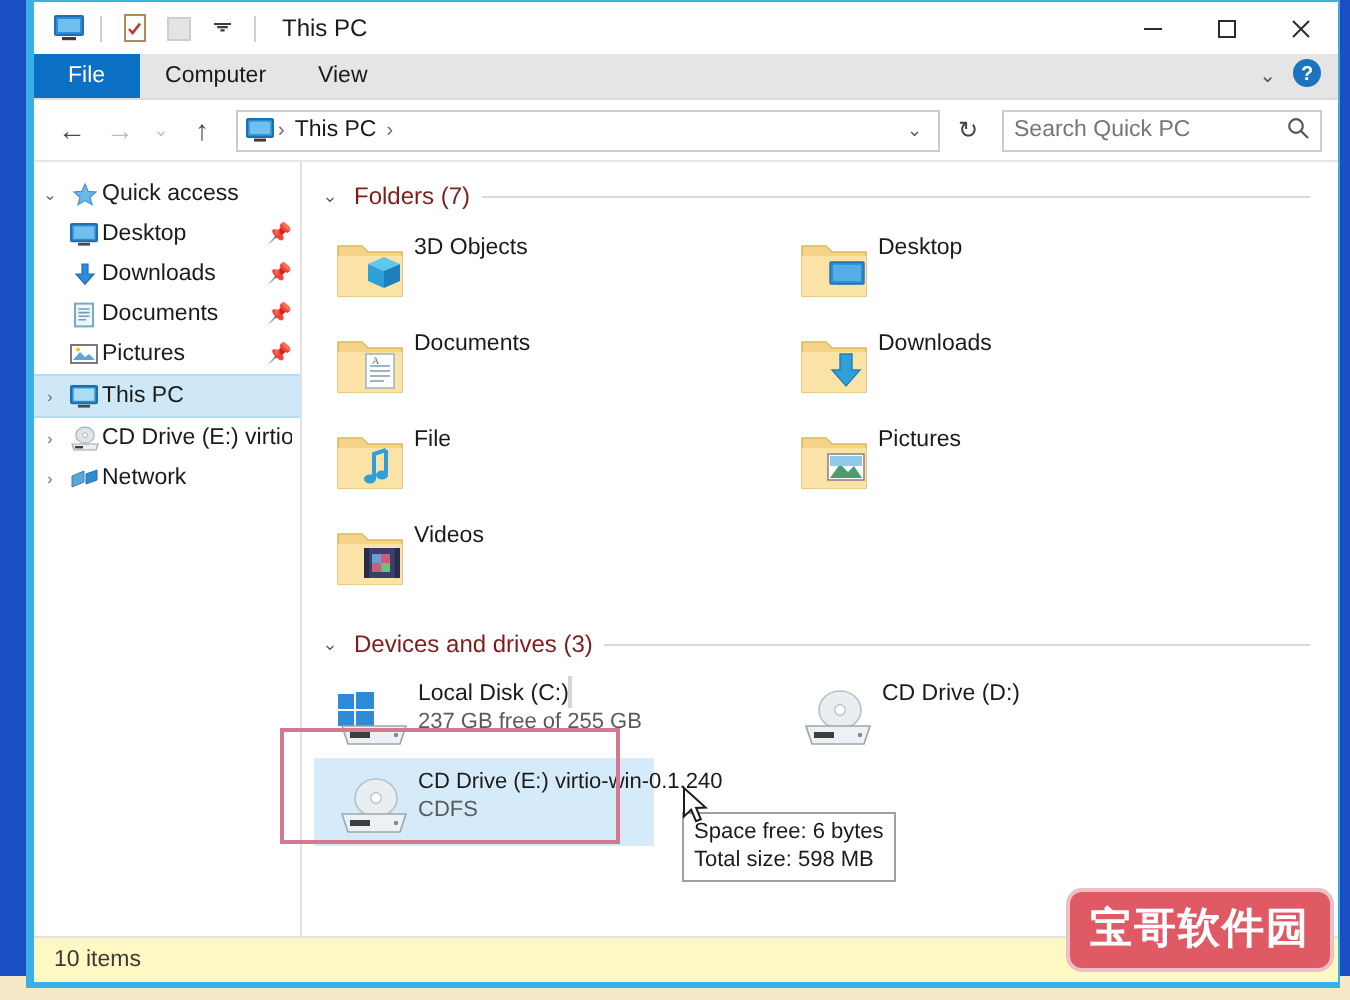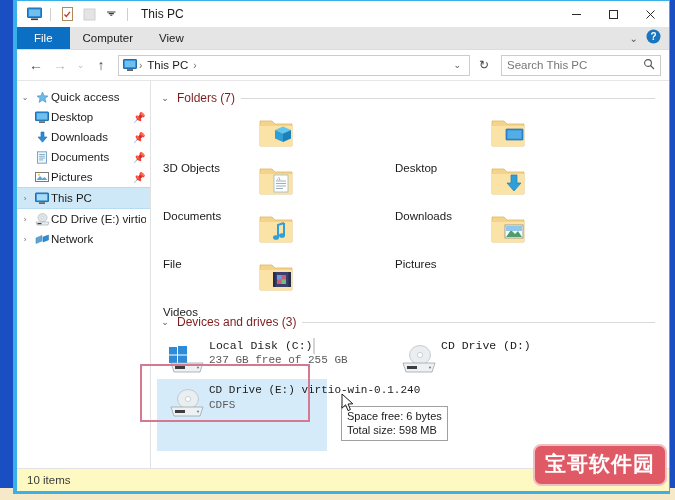--- a/index.html
+++ b/index.html
@@ -293,21 +293,20 @@
     display: flex;
     flex-wrap: wrap;
   }
   .tile {
     width: 232px;
     height: 48px;
     display: flex;
     align-items: center;
     padding-left: 6px;
     box-sizing: border-box;
-    flex-direction: column;
   }
   .tile-ico {
     width: 44px;
     flex: 0 0 44px;
     display: flex;
     align-items: center;
     justify-content: center;
   }
   .tile-label {
     font-size: 11.5px;
@@ -318,21 +317,20 @@
 
   
   .drive-tile {
     width: 232px;
     height: 44px;
     display: flex;
     align-items: flex-start;
     padding: 4px 0 0 6px;
     box-sizing: border-box;
     position: relative;
-    font-family: Liberation Mono, monospace;
   }
   .drive-ico {
     width: 46px;
     flex: 0 0 46px;
     display: flex;
     align-items: center;
     justify-content: center;
     padding-top: 4px;
   }
   .drive-info { flex: 1 1 auto; min-width: 0; }
@@ -529,21 +527,21 @@
       </span>
       <span class="crumb-sep">›</span>
       <span class="crumb-text">This PC</span>
       <span class="crumb-sep">›</span>
       <span class="crumb-chevron">⌄</span>
     </div>
 
     <div class="refresh">↻</div>
 
     <div class="searchbox">
-      <span class="ph">Search This PC</span>
+      <span class="ph">Search Quick PC</span>
       <span>
         <svg width="12" height="12" viewBox="0 0 12 12">
           <circle cx="5" cy="5" r="3.4" fill="none" stroke="#555" stroke-width="1.1"></circle>
           <path d="M7.5 7.5 L11 11" stroke="#555" stroke-width="1.1"></path>
         </svg>
       </span>
     </div>
   </div>
 
   <div class="body">
@@ -781,21 +779,21 @@
               <path d="M4 20 H36 L33 29 H7 Z" fill="#eef1f3" stroke="#9aa6ad" stroke-width="0.8"></path>
               <rect x="8" y="23" width="10" height="3" fill="#3d3d3d"></rect>
               <circle cx="31" cy="24.5" r="1.1" fill="#7a8a93"></circle>
             </svg>
           </span>
           <span class="drive-info">
             <span class="drive-name">CD Drive (D:)</span>
           </span>
         </div>
 
-        <div class="drive-tile selected" style="width:170px;height:72px;">
+        <div class="drive-tile selected" style="width:170px;height:44px;">
           <span class="drive-ico">
             <svg width="38" height="32" viewBox="0 0 38 32">
               <ellipse cx="21" cy="12" rx="10.5" ry="9.5" fill="#e9eef1" stroke="#b7c2c8" stroke-width="0.8"></ellipse>
               <circle cx="21" cy="12" r="2.6" fill="#ffffff" stroke="#b7c2c8" stroke-width="0.7"></circle>
               <path d="M4 20 H36 L33 29 H7 Z" fill="#eef1f3" stroke="#9aa6ad" stroke-width="0.8"></path>
               <rect x="8" y="23" width="10" height="3" fill="#3d3d3d"></rect>
               <circle cx="31" cy="24.5" r="1.1" fill="#7a8a93"></circle>
             </svg>
           </span>
           <span class="drive-info">

